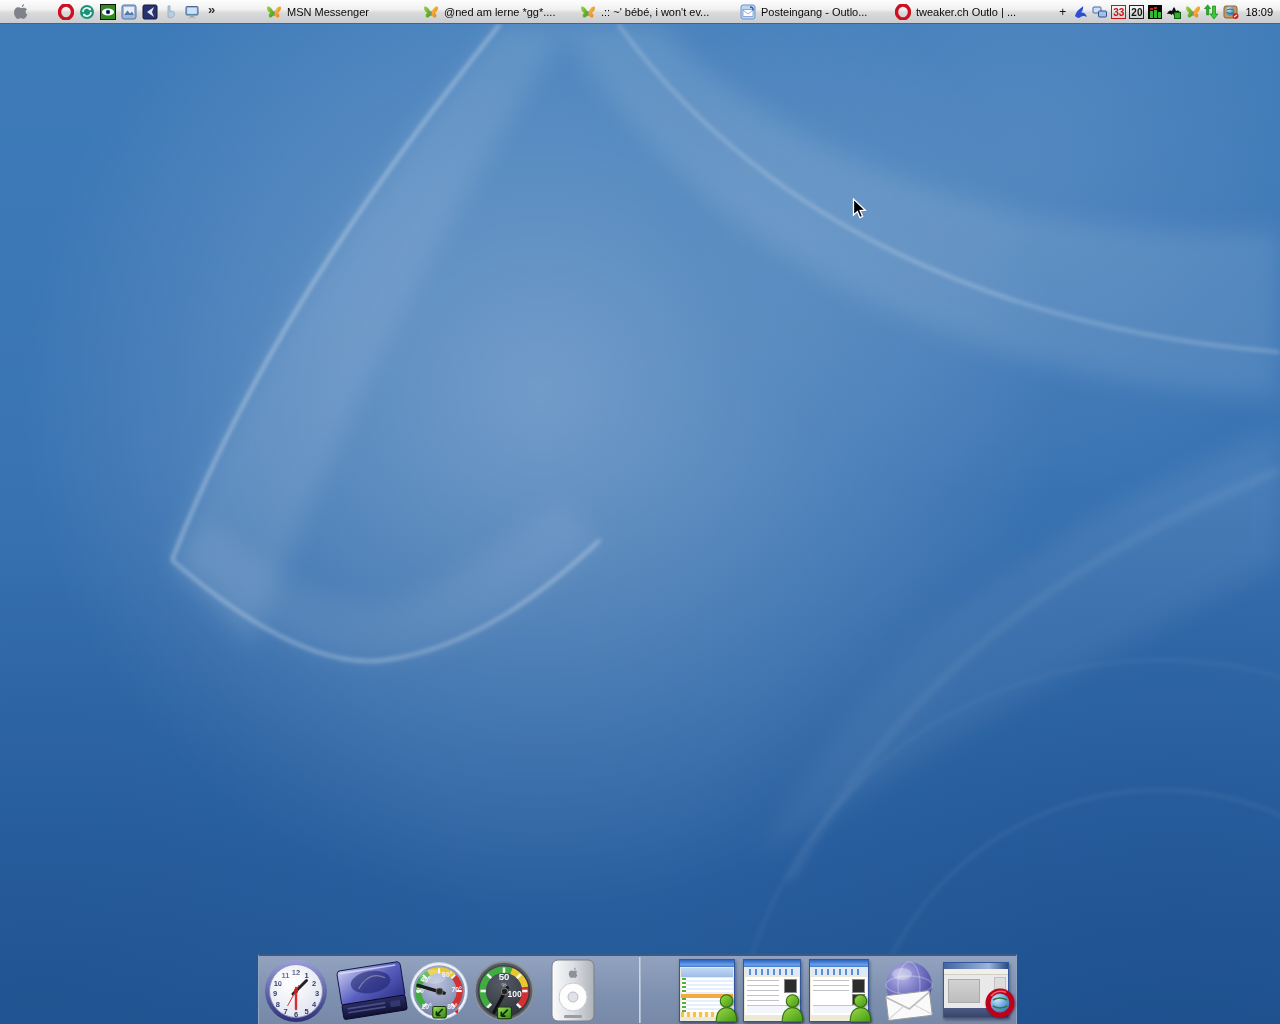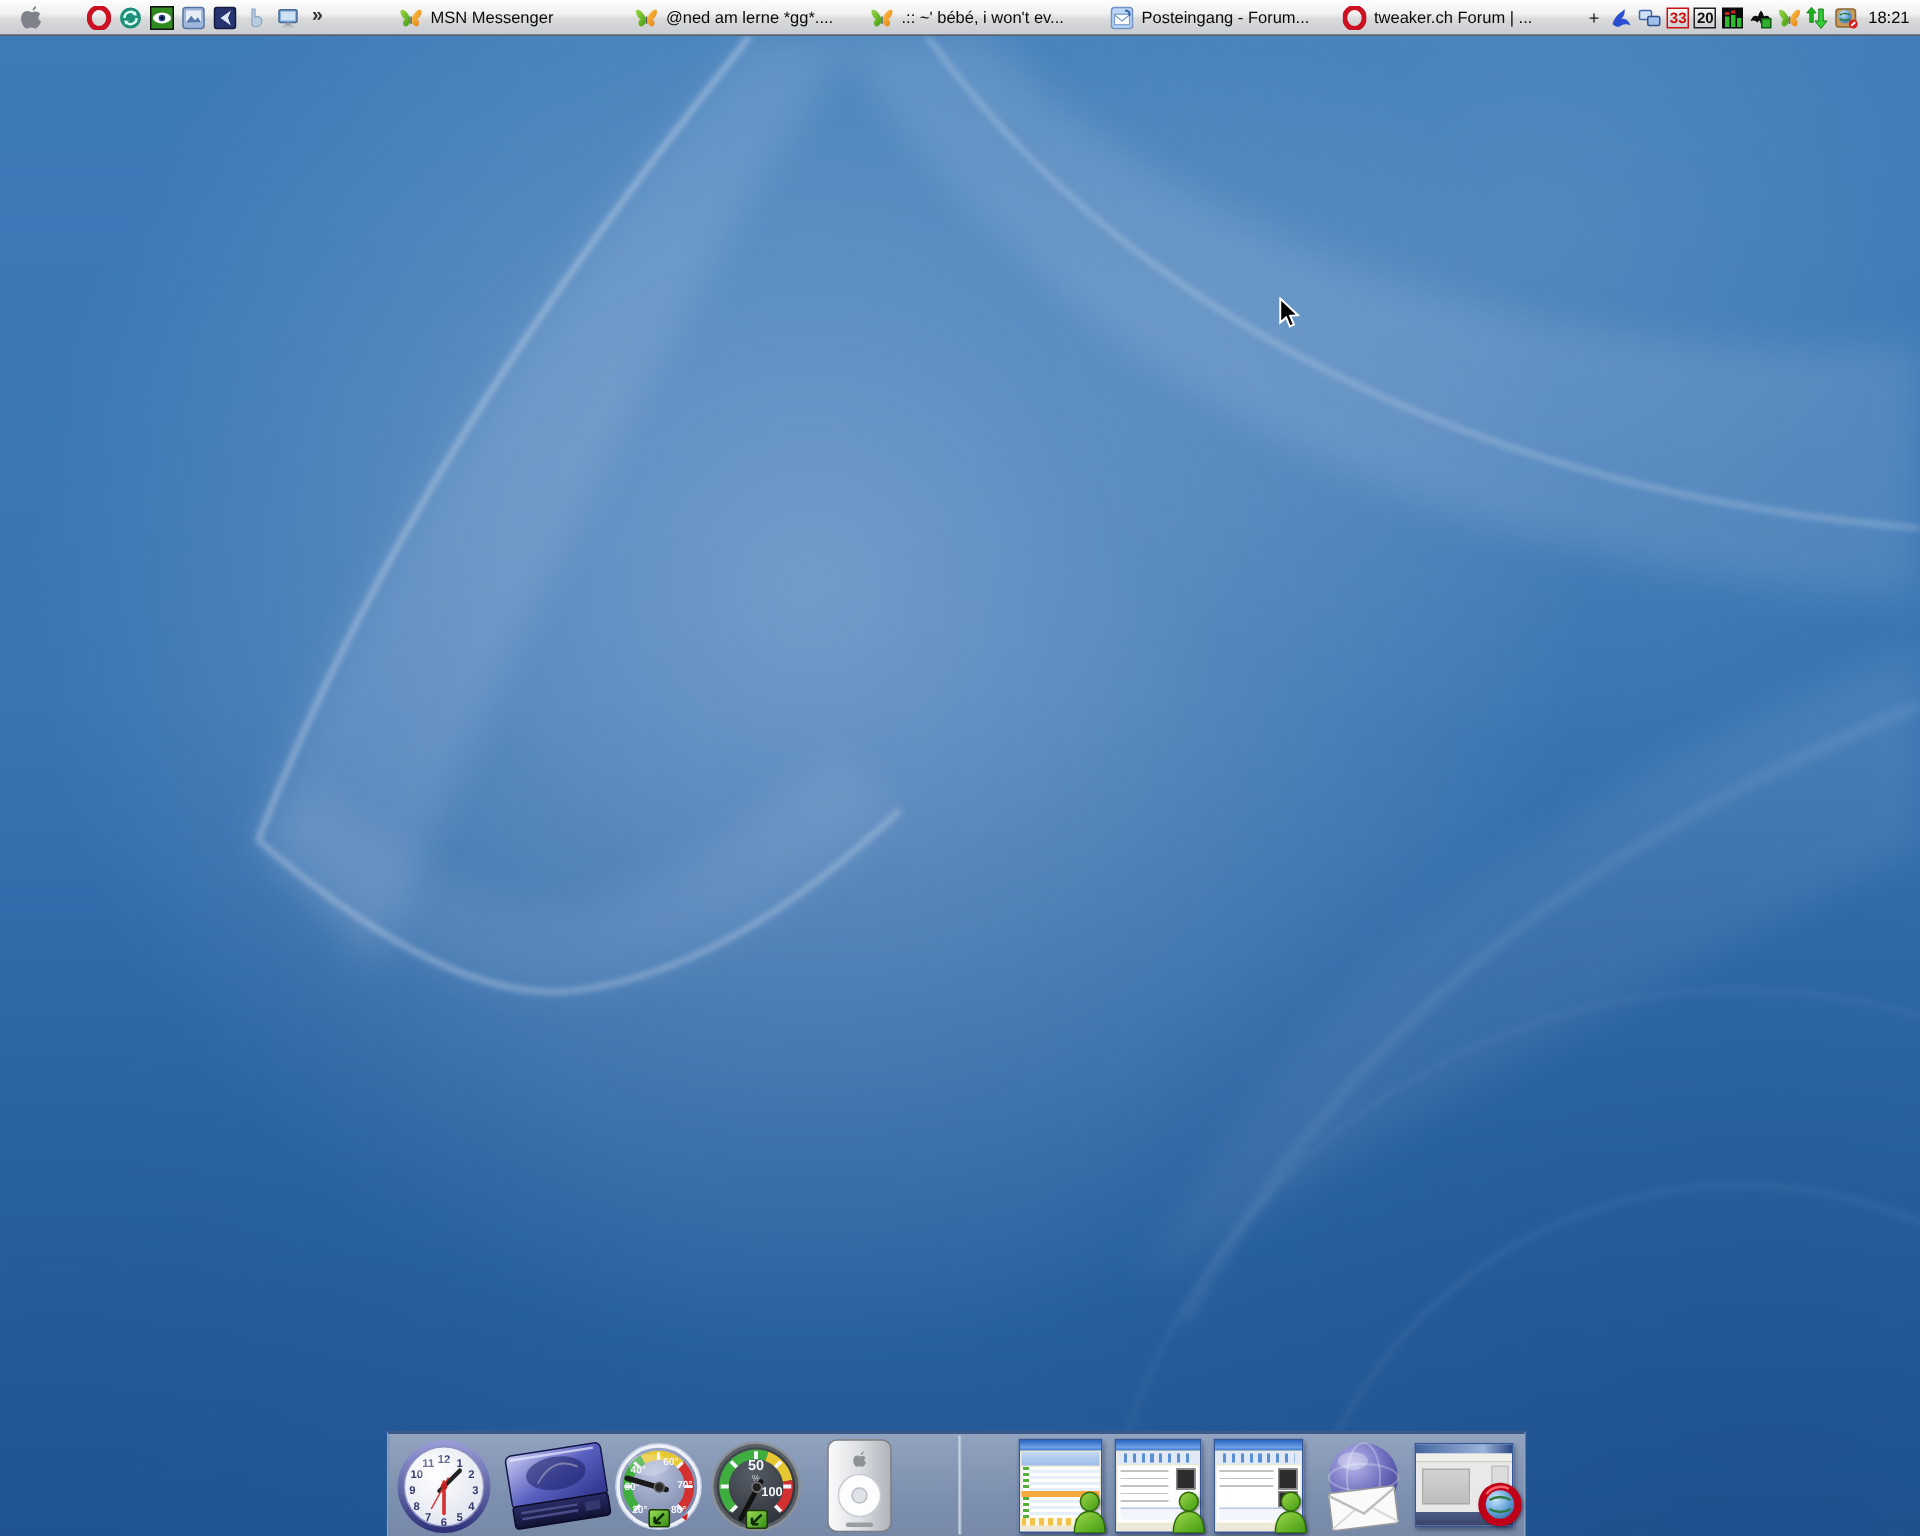--- a/index.html
+++ b/index.html
@@ -267,27 +267,27 @@
         </svg>
       <span>.:: ~' bébé, i won't ev...</span>
     </div>
     <div class="task t4">
       <svg class="ticon" viewBox="0 0 16 16">
         <rect x="1" y="1" width="14" height="14" rx="2" fill="#bcd6f5" stroke="#6f93c4"></rect>
         <rect x="3" y="5.5" width="10" height="7" fill="#fff" stroke="#7799cc" stroke-width=".8"></rect>
         <path d="M3 6 L8 10 L13 6" fill="none" stroke="#7799cc" stroke-width=".8"></path>
         <path d="M10 3 C12.5 3 13.5 4.5 13 6.5" fill="none" stroke="#2c5fb0" stroke-width="1.4"></path>
       </svg>
-      <span>Posteingang - Forum...</span>
+      <span>Posteingang - Outlo...</span>
     </div>
     <div class="task t5">
       <svg class="ticon" viewBox="0 0 16 16">
         <ellipse cx="8" cy="8" rx="6.5" ry="7" fill="none" stroke="#cc1122" stroke-width="3.4"></ellipse>
       </svg>
-      <span>tweaker.ch Forum | ...</span>
+      <span>tweaker.ch Outlo | ...</span>
     </div>
   </div>
 
   <div class="mb-tray">
     <span class="tray-plus">+</span>
     <svg class="trayicon" viewBox="0 0 16 16">
       <path d="M2 12 C4 5 9 4 10 2 C10.5 5 9.5 7 8 8.5 C11 8 13 10 14 13 C11 11.5 9 12 7 13.5 C5.5 14.5 3.5 13.5 2 12 Z" fill="#2b4fd0"></path>
     </svg>
     <svg class="trayicon" viewBox="0 0 16 16">
       <rect x="1" y="3" width="8" height="6" rx="1" fill="#cfe0f5" stroke="#4466aa"></rect>
@@ -314,21 +314,21 @@
       <path d="M4.5 14 L4.5 6 L1.8 6 L6 1 L10 6 L7.5 6 L7.5 14 Z" fill="#1db41d" stroke="#0c6e0c" stroke-width=".6" transform="translate(-1 0) scale(.78)"></path>
       <path d="M8.5 2 L8.5 10 L6 10 L10 15 L14 10 L11.5 10 L11.5 2 Z" fill="#35cc35" stroke="#0c6e0c" stroke-width=".6"></path>
     </svg>
     <svg class="trayicon" viewBox="0 0 16 16">
       <rect x="1" y="2" width="13" height="12" rx="2" fill="#c89a5e" stroke="#8a6630"></rect>
       <circle cx="7" cy="7" r="4.5" fill="url(#gGlobe2)"></circle>
       <path d="M3.5 6 Q7 4 10.5 6 M3.5 8.5 Q7 10.5 10.5 8.5" stroke="#2f7a3f" stroke-width="1" fill="none"></path>
       <circle cx="12.5" cy="12" r="3" fill="#d42222"></circle>
         <rect x="10.7" y="11.4" width="3.6" height="1.2" fill="#fff" transform="rotate(-40 12.5 12)"></rect>
     </svg>
-    <span class="mb-clock">18:21</span>
+    <span class="mb-clock">18:09</span>
   </div>
 </div>
 
 <svg class="cursor" width="15" height="22" viewBox="0 0 15 22">
   <path d="M1.5 1 L1.5 17 L5.4 13.6 L7.9 19.6 L10.6 18.4 L8.1 12.6 L13.3 12.2 Z" fill="#000" stroke="#fff" stroke-width="1.3"></path>
 </svg>
 
 <div class="dock">
 
   <svg class="dock-item" style="left:4px;top:2px" width="66" height="66" viewBox="0 0 66 66">

